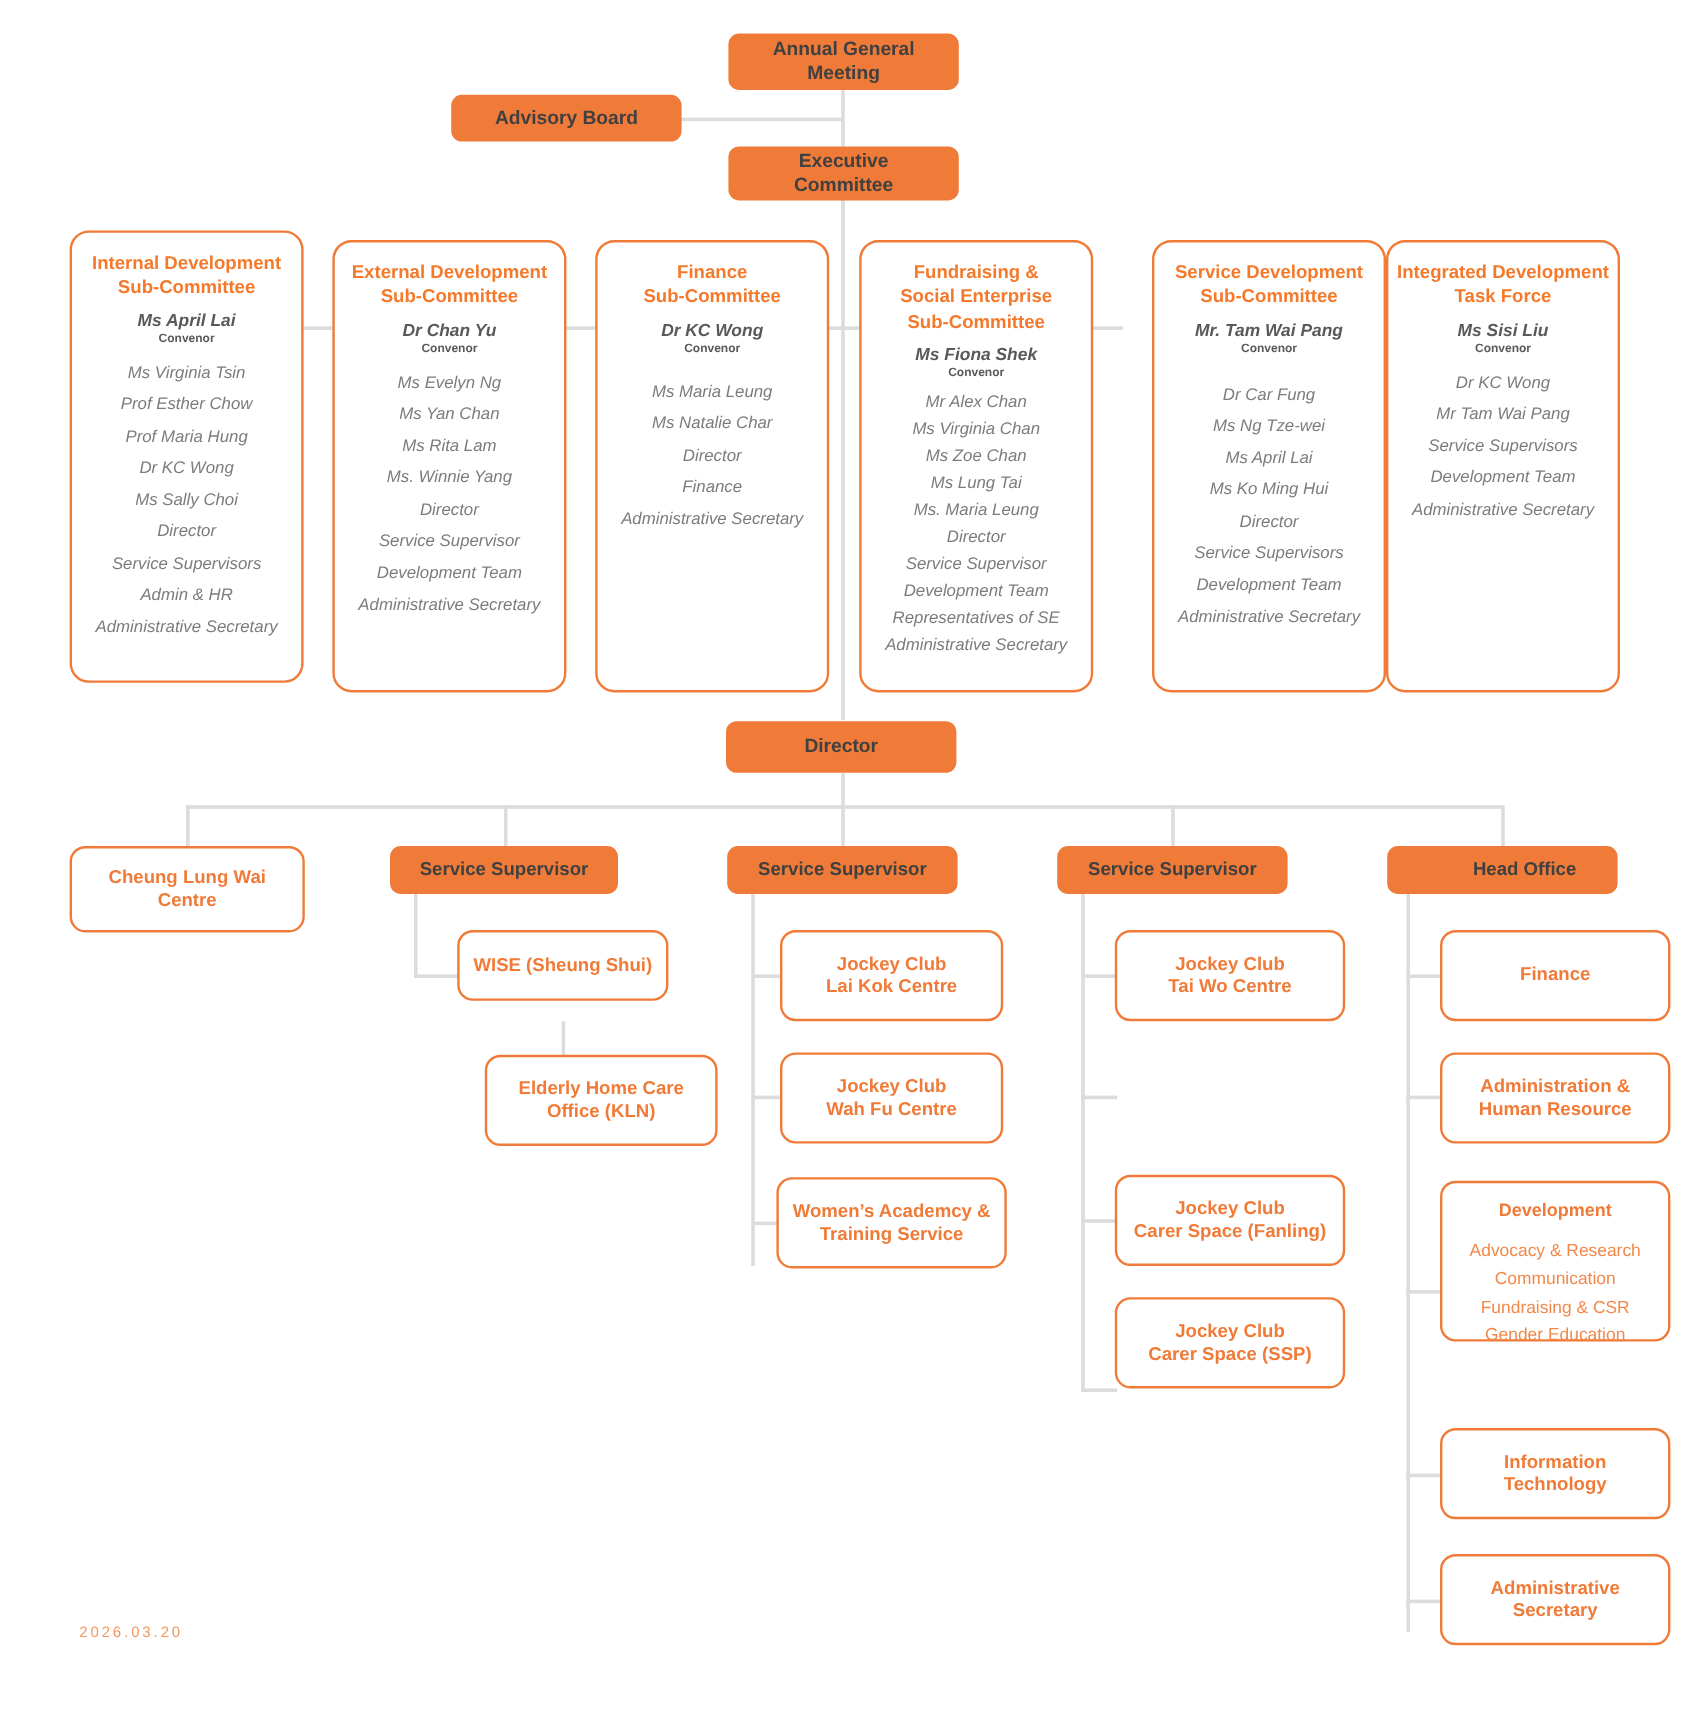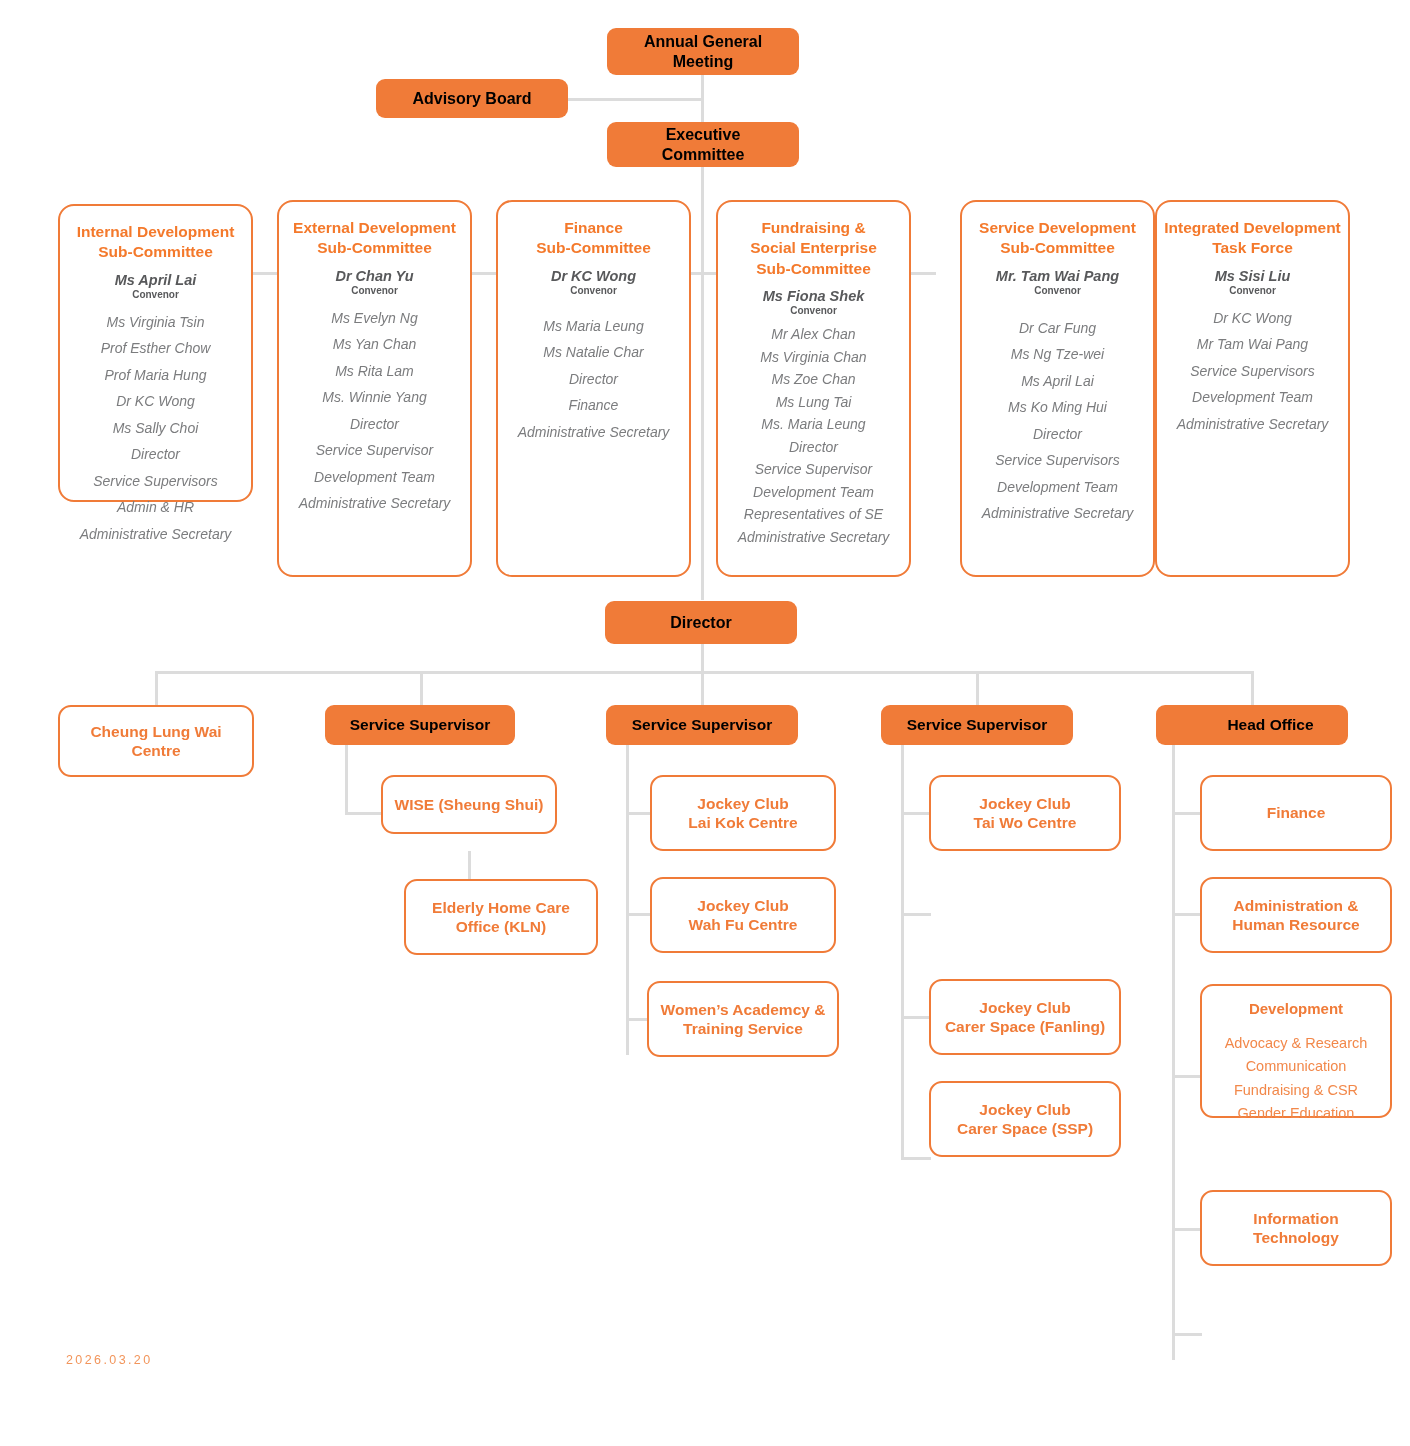--- a/index.html
+++ b/index.html
@@ -24,21 +24,21 @@
     position:absolute;
     box-sizing:border-box;
     display:flex;
     flex-direction:column;
     align-items:center;
     justify-content:center;
     text-align:center;
   }
   .solid{
     background:#F07B38;
-    color:#000000;
+    color:#404040;
     border-radius:9px;
     font-weight:bold;
     line-height:1.22;
   }
   .outline{
     background:#ffffff;
     border:2px solid #F07B38;
     border-radius:13px;
     color:#F07B38;
     font-weight:bold;
@@ -137,21 +137,21 @@
 
   <div class="node solid" style="left:376px;top:79px;width:192px;height:39px;font-size:16px;">
     <span style="white-space:pre-line;">Advisory Board</span>
   </div>
 
   <div class="node solid" style="left:607px;top:122px;width:192px;height:45px;font-size:16px;">
     <span style="white-space:pre-line;">Executive
 Committee</span>
   </div>
 
-  <div class="card" style="left:58px;top:204px;width:195px;height:298px;">
+  <div class="card" style="left:58px;top:192px;width:195px;height:377px;">
     <div class="card-title">Internal Development
 Sub-Committee</div>
     <div class="conv-name">Ms April Lai</div>
     <div class="conv-role">Convenor</div>
     <div class="member">Ms Virginia Tsin</div>
     <div class="member">Prof Esther Chow</div>
     <div class="member">Prof Maria Hung</div>
     <div class="member">Dr KC Wong</div>
     <div class="member">Ms Sally Choi</div>
     <div class="member">Director</div>
@@ -328,16 +328,20 @@
     <div class="dev-item">Advocacy &amp; Research</div>
     <div class="dev-item">Communication</div>
     <div class="dev-item">Fundraising &amp; CSR</div>
     <div class="dev-item">Gender Education</div>
   </div>
 
   <div class="node outline" style="left:1200px;top:1190px;width:192px;height:76px;font-size:15.5px;">
     <span style="white-space:pre-line;">Information
 Technology</span>
   </div>
+  <div class="node outline" style="left:1200px;top:1295px;width:192px;height:76px;font-size:15.5px;">
+    <span style="white-space:pre-line;">Administrative
+Secretary</span>
+  </div>
 
   <div class="stamp" style="left:66px;top:1353px;">2026.03.20</div>
 
 </div>
 
 </body></html>

